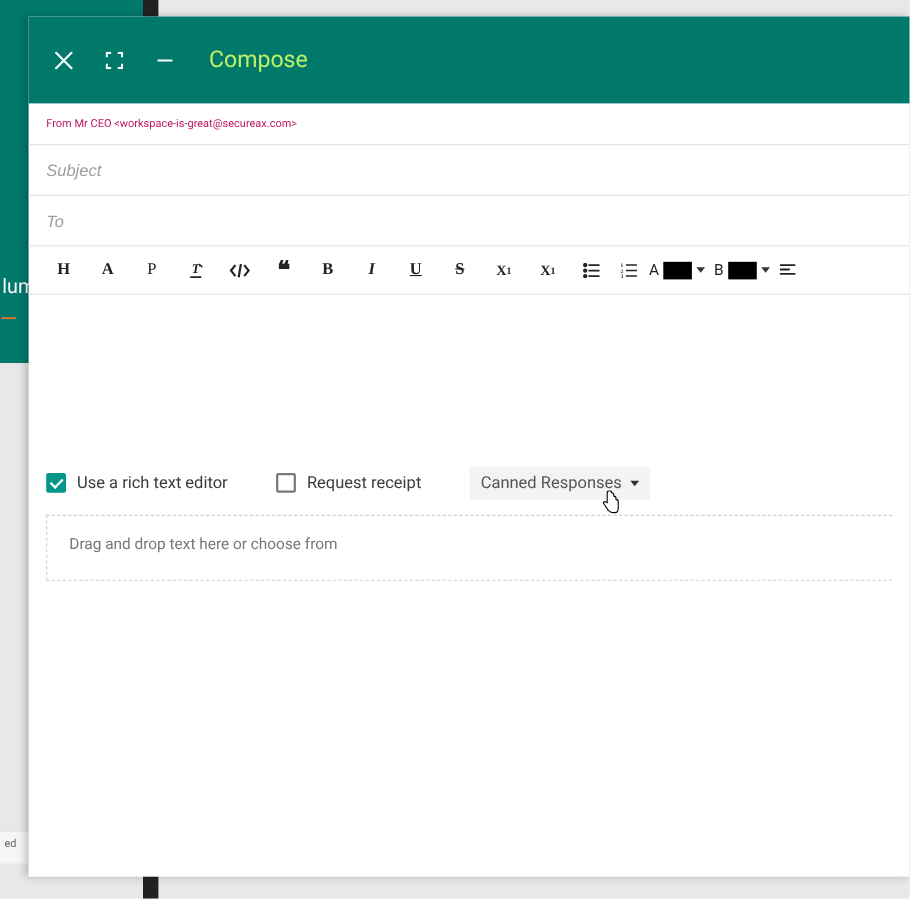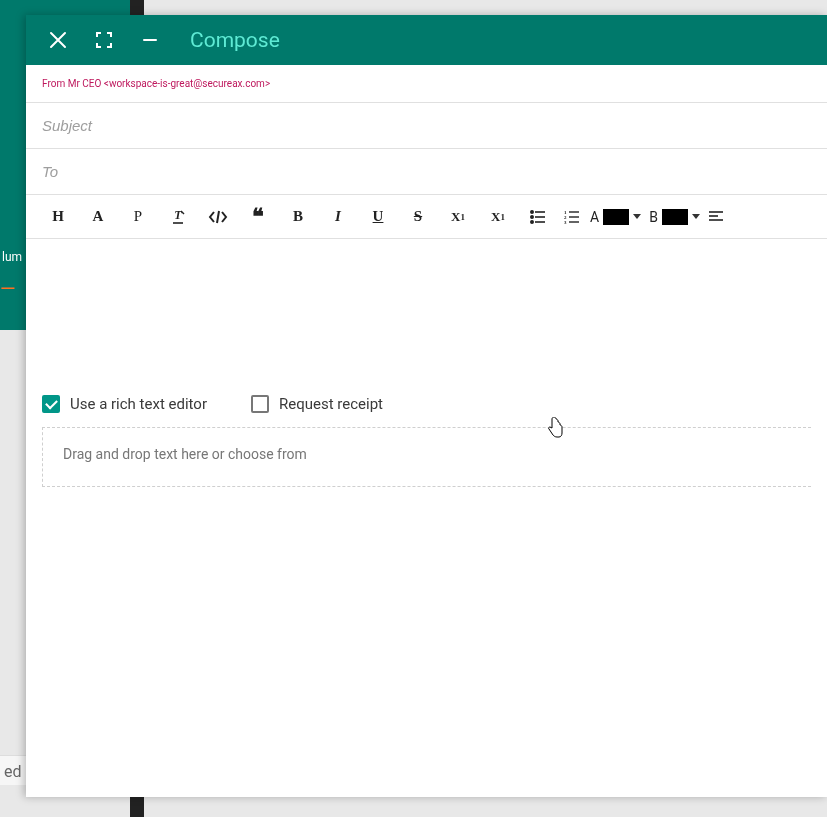--- a/index.html
+++ b/index.html
@@ -23,58 +23,58 @@
   .bg-dark-strip {
     position: absolute;
     left: 130px; top: 0;
     width: 14px; height: 817px;
     background: #222;
   }
   .bg-word {
     position: absolute;
     left: 0; top: 250px;
     color: #fff;
-    font-size: 12px;
+    font-size: 18px;
     padding-left: 2px;
   }
   .bg-underline {
     position: absolute;
     left: 0; top: 277px;
     width: 22px; height: 14px;
     color: #ff6f20;
     font-size: 20px;
   }
   .bg-bottom-row {
     position: absolute;
     left: 0; top: 755px;
     width: 26px; height: 30px;
     background: #f6f6f6;
     border-top: 1px solid #ddd;
-    font-size: 16px;
+    font-size: 10px;
     color: #666;
     padding: 6px 4px;
   }
 
   
   .compose-panel {
     position: absolute;
     left: 26px;
     top: 15px;
     right: 0;
     height: 782px;
     background: #fff;
     box-shadow: -2px 0 8px rgba(0,0,0,.25);
     display: flex;
     flex-direction: column;
   }
 
   .compose-header {
-    height: 50px;
+    height: 79px;
     background: #00796b;
-    color: #5eead4;
+    color: #bef264;
     display: flex;
     align-items: center;
     gap: 22px;
     padding: 0 20px;
     font-size: 21px;
   }
   .hdr-icon {
     display: inline-flex;
     align-items: center;
     justify-content: center;
@@ -338,20 +338,24 @@
 
   <div class="options-row">
     <label class="chk">
       <span class="chk-box checked"></span>
       <span>Use a rich text editor</span>
     </label>
     <label class="chk">
       <span class="chk-box"></span>
       <span>Request receipt</span>
     </label>
+    <span class="dropdown-btn">
+      <span>Canned Responses</span>
+      <span class="caret-down"></span>
+    </span>
 
     <svg class="cursor-pointer-img" width="18" height="22" viewBox="0 0 18 22">
       <path d="M6 2 v9 l-2 -1 c-1 0 -2 1 -1 2 l4 6 c1 1 2 2 4 2 h2 c2 0 3 -2 3 -4 v-6 c0 -1 -1 -2 -2 -2 v-1 c0 -1 -1 -2 -2 -2 v-1 c0 -1 -1 -2 -2 -2 V2 c0 -1 -1 -2 -2 -2 s-2 1 -2 2 z" fill="#fff" stroke="#000" stroke-width="1"></path>
     </svg>
   </div>
 
   <div class="dropzone">
     <div>Drag and drop text here or choose from</div>
   </div>
 

